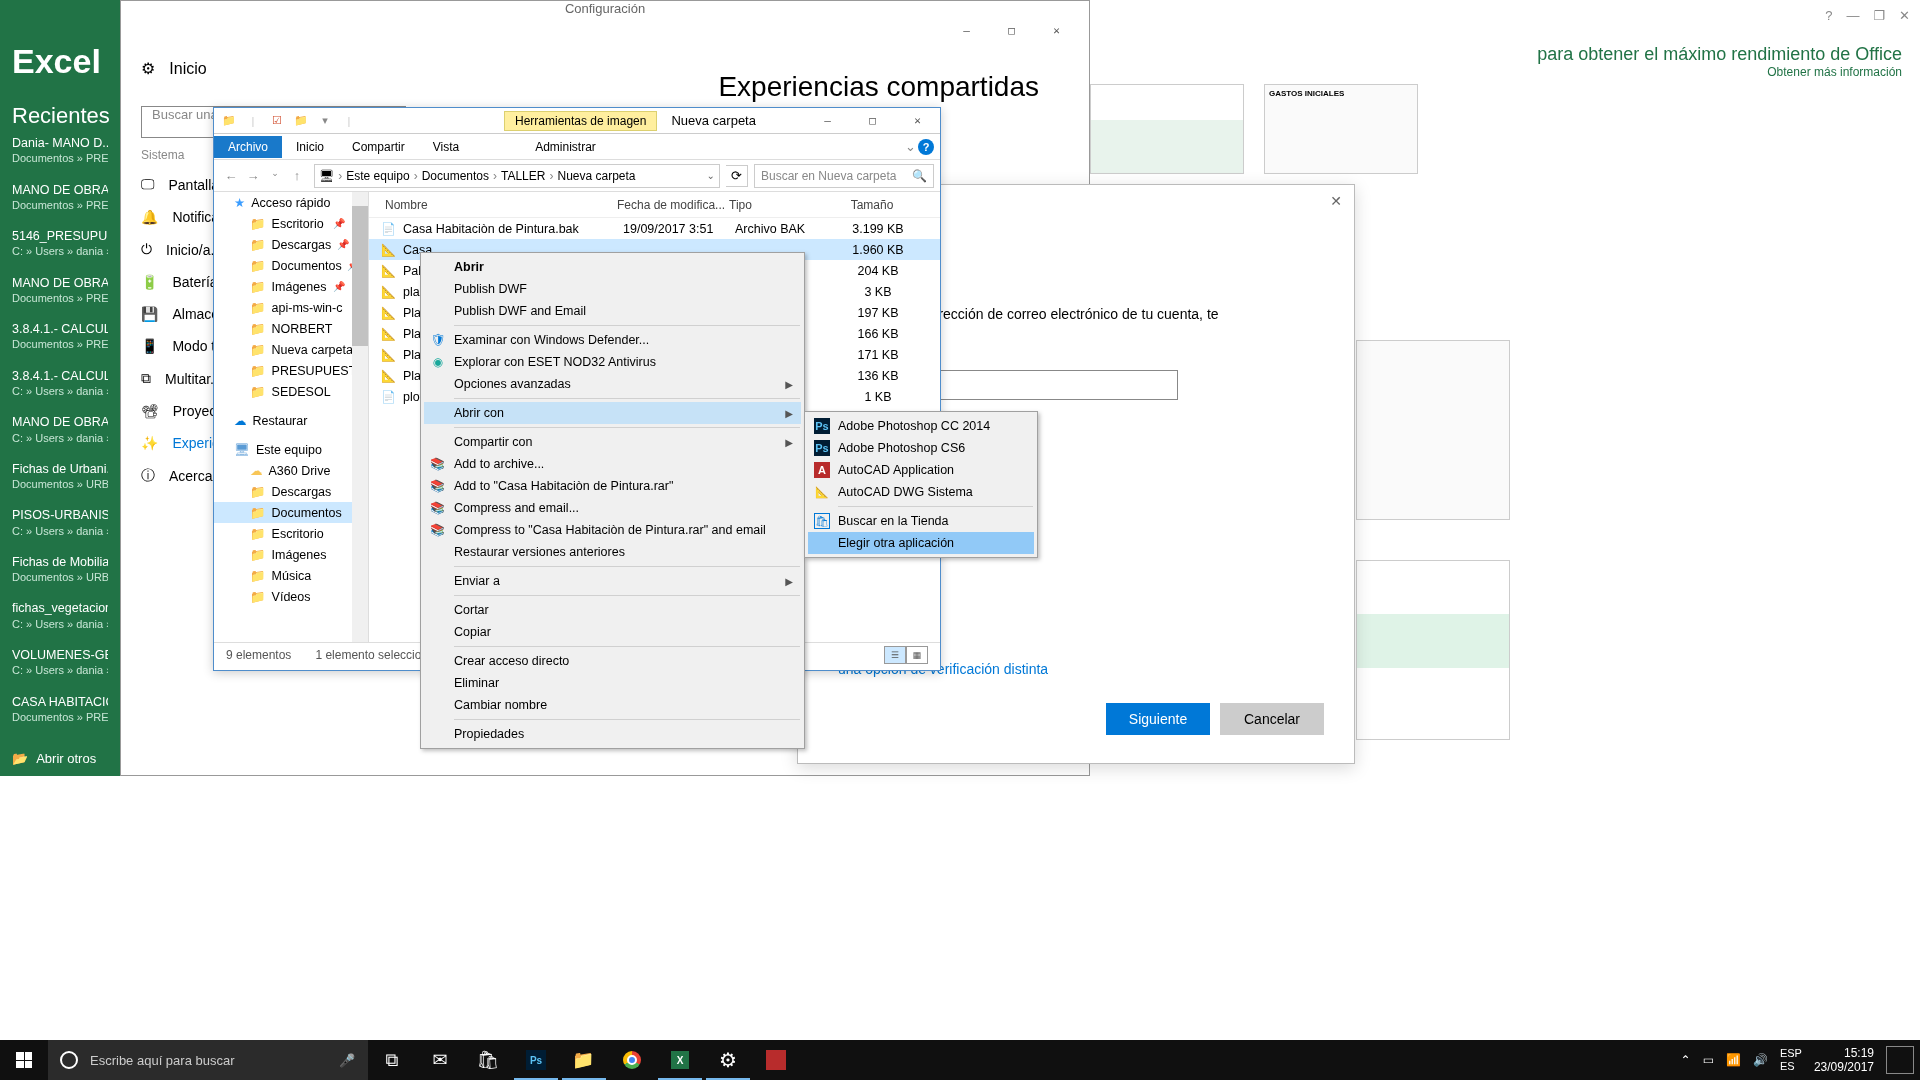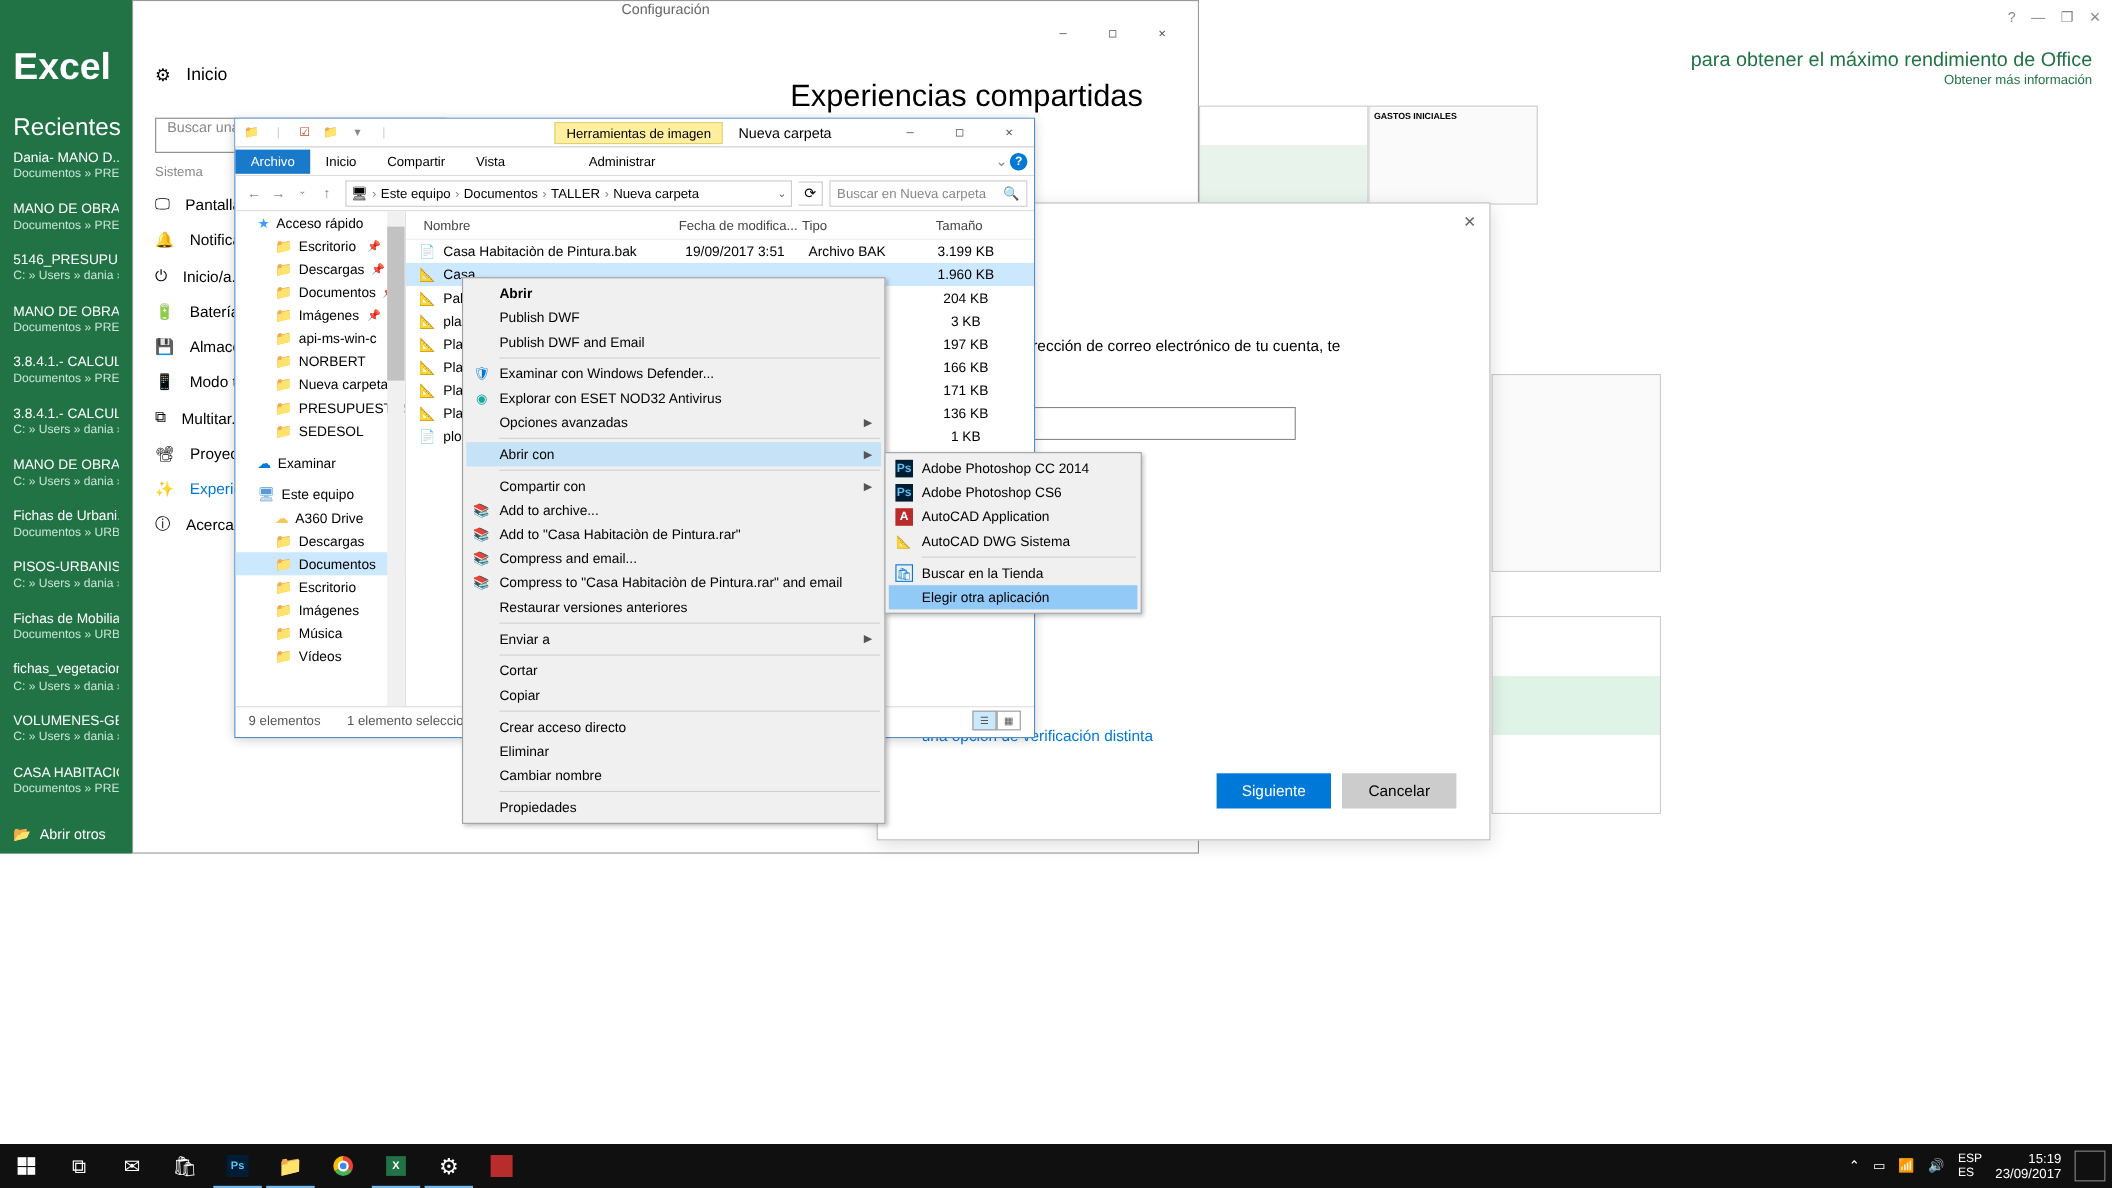--- a/index.html
+++ b/index.html
@@ -13,21 +13,21 @@
 .excel-item .t { color: #fff; }
 .excel-item .p { color: #c8e6d6; font-size: 11px; }
 .abrir-otros { position: absolute; bottom: 10px; left: 12px; display: flex; align-items: center; gap: 8px; font-size: 13px; }
 
 
 .excel-top-right { position: absolute; top: 8px; right: 10px; display: flex; gap: 14px; color: #888; }
 .excel-banner { position: absolute; top: 44px; right: 18px; color: #217346; font-size: 18px; }
 .excel-banner .more { font-size: 12px; float: right; }
 
 
-.thumbs { position: absolute; left: 1090px; top: 96px; display: flex; }
+.thumbs { position: absolute; left: 1090px; top: 84px; display: flex; gap: 20px; }
 .thumb { width: 154px; height: 90px; border: 1px solid #ccc; background: #fafafa; font-size: 8px; padding: 4px; }
 .thumbs2 { position: absolute; left: 1356px; top: 340px; display: flex; gap: 20px; }
 .thumbs3 { position: absolute; left: 1356px; top: 560px; display: flex; gap: 20px; }
 
 
 .settings { position: absolute; left: 120px; top: 0; width: 970px; height: 776px; background: #fff; border: 1px solid #999; }
 .settings-titlebar { height: 30px; display: flex; align-items: center; padding: 0 10px; color: #666; flex-direction: column; }
 .settings-titlebar .controls { margin-left: auto; display: flex; gap: 0; }
 .win-btn { width: 45px; height: 28px; display: flex; align-items: center; justify-content: center; color: #555; font-size: 11px; font-family: monospace; }
 .settings-body { display: flex; height: calc(100% - 30px); }
@@ -405,21 +405,21 @@
             <span>PRESUPUESTOS</span>
           </div>
           <div class="tree-item l2">
             <span class="folder-icon">📁</span>
             <span>SEDESOL</span>
           </div>
         </div>
       <div style="height:8px"></div>
       <div class="tree-item">
           <span style="color:#0078d7">☁</span>
-          <span>Examinar</span>
+          <span>Restaurar</span>
         </div>
       <div style="height:8px"></div>
       <div class="tree-item">
           <span style="color:#5a9bd5">🖥</span>
           <span>Este equipo</span>
         </div>
       <div id="pc-items">
           <div class="tree-item l3">
             <span class="folder-icon">☁</span>
             <span>A360 Drive</span>
@@ -645,20 +645,25 @@
 
 <div class="taskbar">
   <div class="tb-start">
       <div class="win-logo">
         <span></span>
         <span></span>
         <span></span>
         <span></span>
       </div>
     </div>
+  <div class="tb-search">
+    <div class="cortana"></div>
+    <span>Escribe aquí para buscar</span>
+    <span class="mic">🎤</span>
+  </div>
   <div class="tb-icons">
     <div class="tb-icon">⧉</div>
     <div class="tb-icon">✉</div>
     <div class="tb-icon">🛍</div>
     <div class="tb-icon active">
         <div class="ps-tb">Ps</div>
       </div>
     <div class="tb-icon active" style="color:#f8c657">📁</div>
     <div class="tb-icon">
         <div class="chrome-ic"></div>

